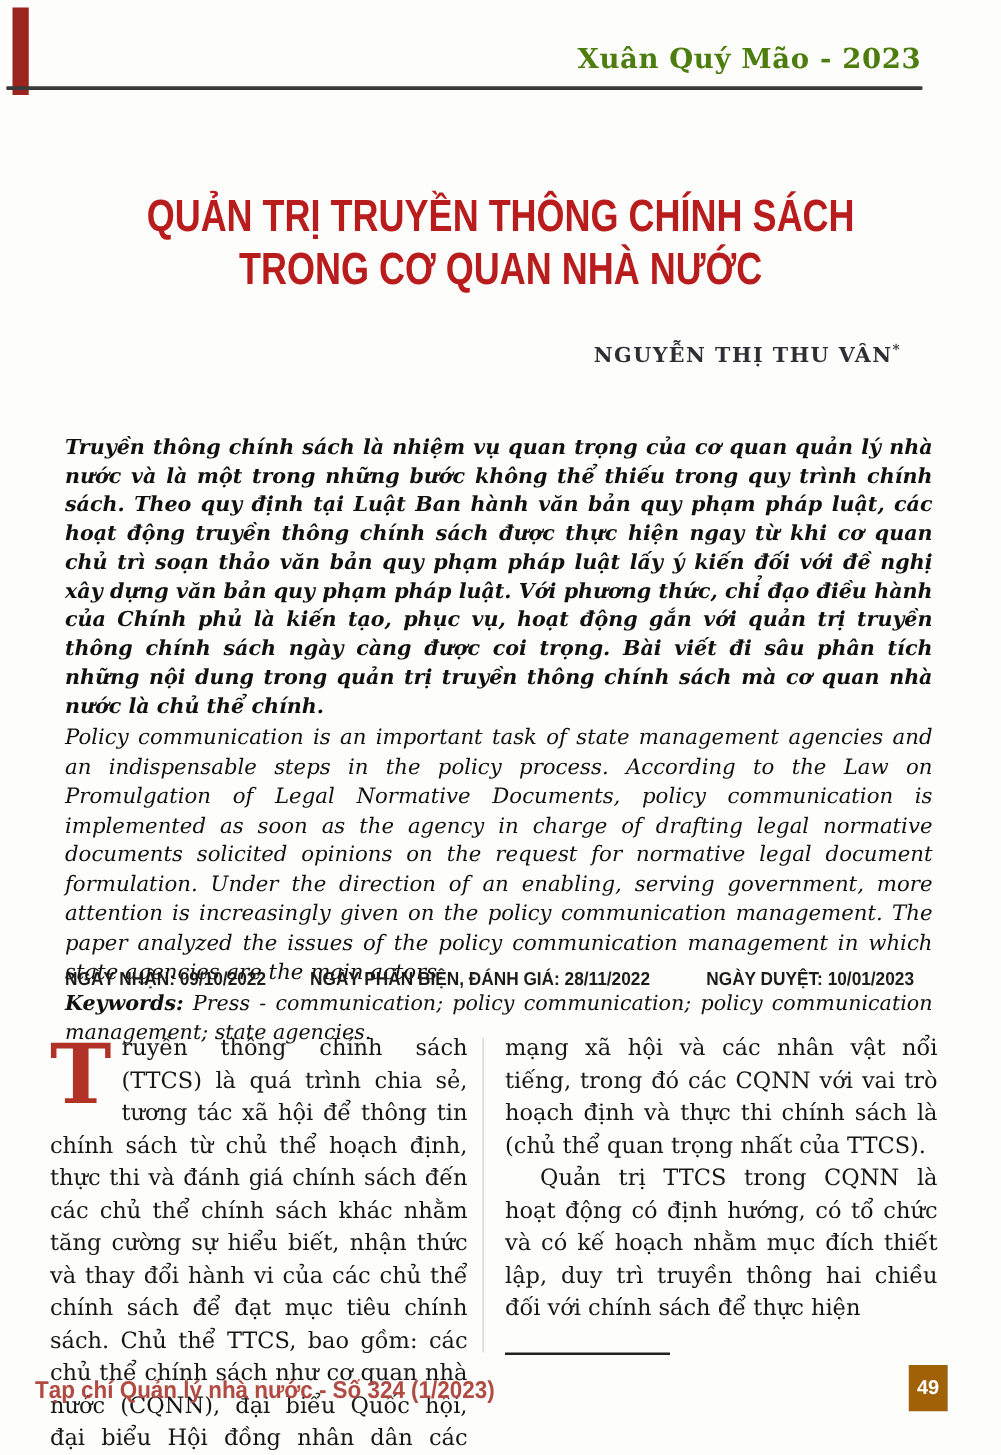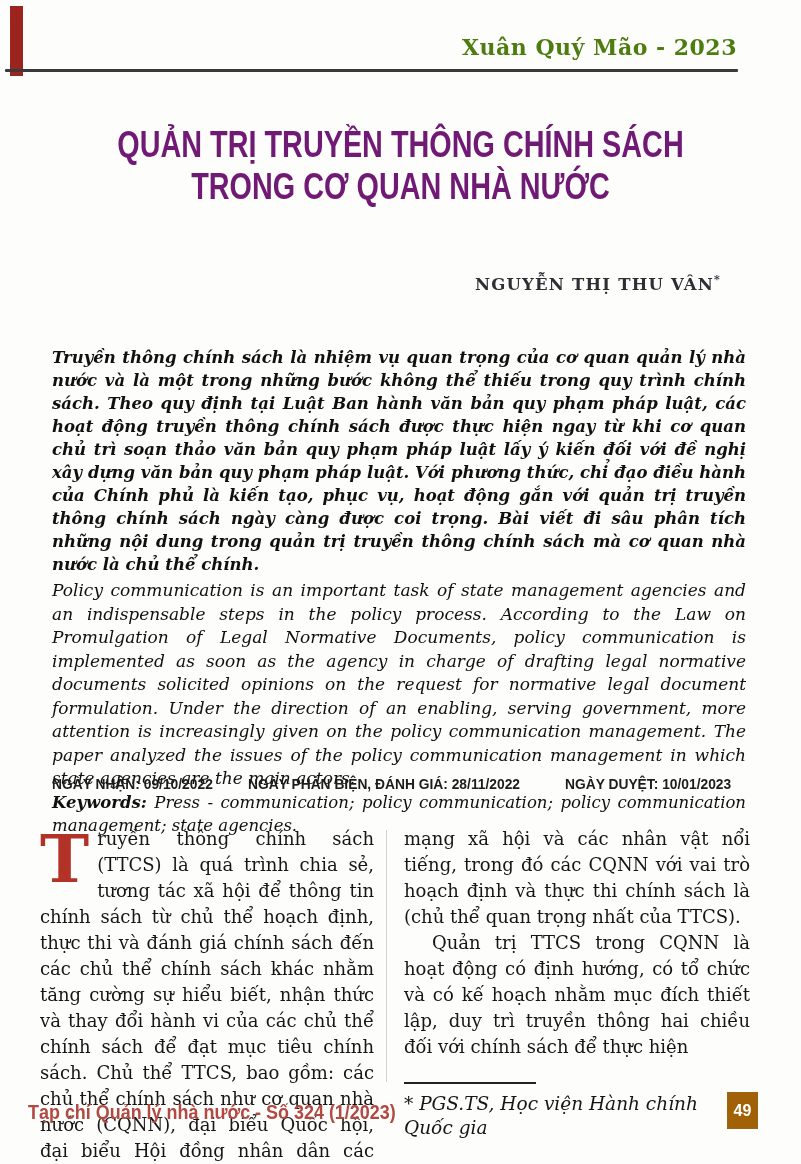--- a/index.html
+++ b/index.html
@@ -6,21 +6,21 @@
   body{background:#e8e8e6;font-family:"Liberation Sans",sans-serif;}
   .page{position:relative;width:801px;height:1164px;background:#fdfdfb;overflow:hidden;margin:0 auto;}
 
   .corner-bar{position:absolute;left:10px;top:6px;width:13px;height:70px;background:#9b241e;}
 
   .masthead{position:absolute;top:34px;right:64px;font-family:"DejaVu Serif",serif;
     font-weight:bold;font-size:22px;color:#4d7c0f;letter-spacing:.5px;}
 
   .head-rule{position:absolute;left:5px;top:69px;width:733px;height:3px;background:#3a3a3a;border-radius:1px;}
 
-  .title-block{position:absolute;left:0;top:124px;width:100%;text-align:center;color:#701a75;}
+  .title-block{position:absolute;left:0;top:152px;width:100%;text-align:center;color:#b91c1c;}
   .title-line{display:block;font-weight:bold;font-size:36px;line-height:42px;letter-spacing:0px;
     transform:scaleX(0.80);transform-origin:50% 50%;white-space:nowrap;}
 
   .author{position:absolute;top:273px;right:80px;font-family:"DejaVu Serif",serif;
     font-weight:bold;font-size:16.5px;color:#2e2e35;letter-spacing:1.2px;}
   .author sup{font-size:11px;}
 
   .abstract{position:absolute;left:52px;top:346px;width:694px;text-align:justify;color:#101010;}
   .abstract-vi{font-family:"DejaVu Serif",serif;font-style:italic;font-weight:bold;
     font-size:16.5px;line-height:23px;}
@@ -84,21 +84,20 @@
 
   <div class="body-cols">
     <div class="col1">
       <span class="dropcap">T</span><span>ruyền thông chính sách (TTCS) là quá trình chia sẻ, tương tác xã hội để thông tin chính sách từ chủ thể hoạch định, thực thi và đánh giá chính sách đến các chủ thể chính sách khác nhằm tăng cường sự hiểu biết, nhận thức và thay đổi hành vi của các chủ thể chính sách để đạt mục tiêu chính sách. Chủ thể TTCS, bao gồm: các chủ thể chính sách như cơ quan nhà nước (CQNN), đại biểu Quốc hội, đại biểu Hội đồng nhân dân các cấp, các cơ quan thông tấn, báo chí;</span>
     </div>
     <div class="col2">
       <div class="p1">mạng xã hội và các nhân vật nổi tiếng, trong đó các CQNN với vai trò hoạch định và thực thi chính sách là (chủ thể quan trọng nhất của TTCS).</div>
       <div class="p2">Quản trị TTCS trong CQNN là hoạt động có định hướng, có tổ chức và có kế hoạch nhằm mục đích thiết lập, duy trì truyền thông hai chiều đối với chính sách để thực hiện</div>
       <div class="footnote">
         <div class="footnote-rule"></div>
-        <div class="footnote-text">* PGS.TS, Học viện Hành chính Quốc gia</div>
       </div>
     </div>
   </div>
 
   <div class="col-divider"></div>
 
   <div class="footer-journal">Tạp chí Quản lý nhà nước - Số 324 (1/2023)</div>
 
   <div class="page-num-box">
     <span>49</span>

